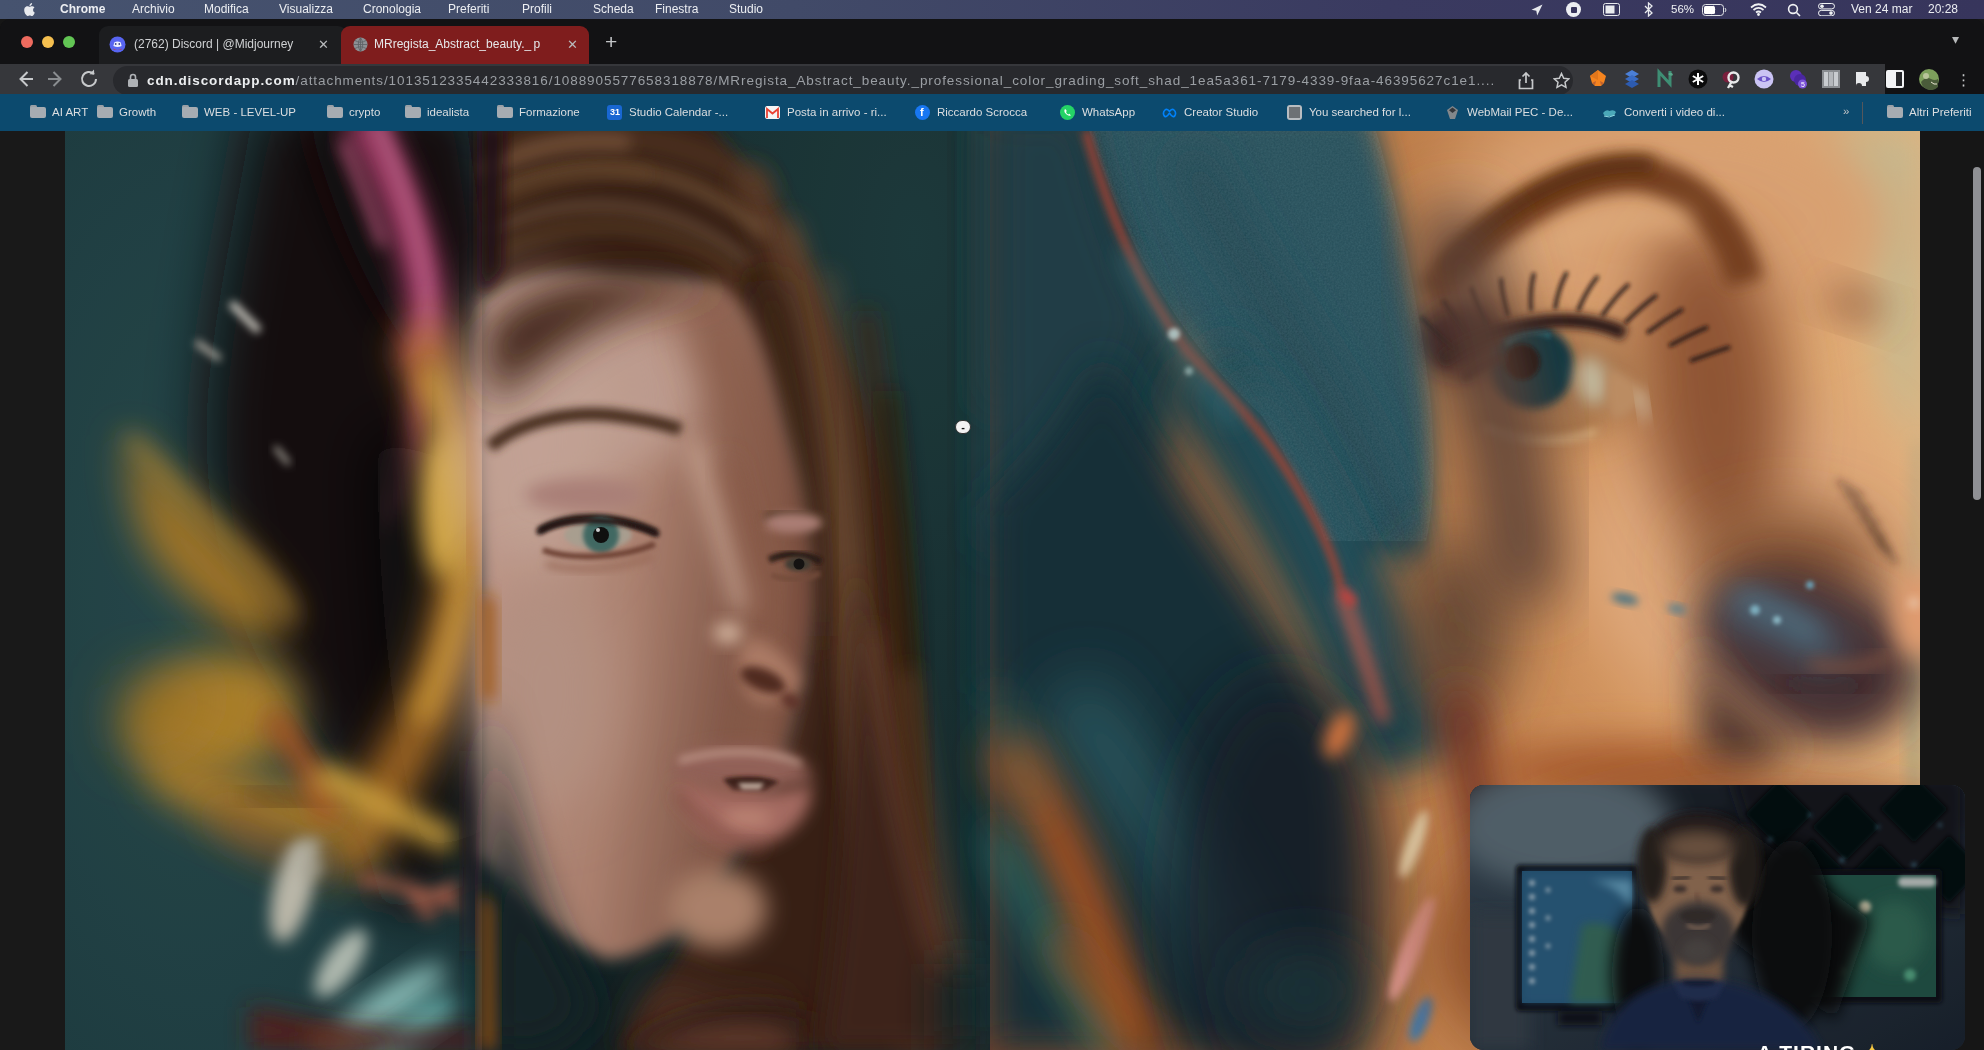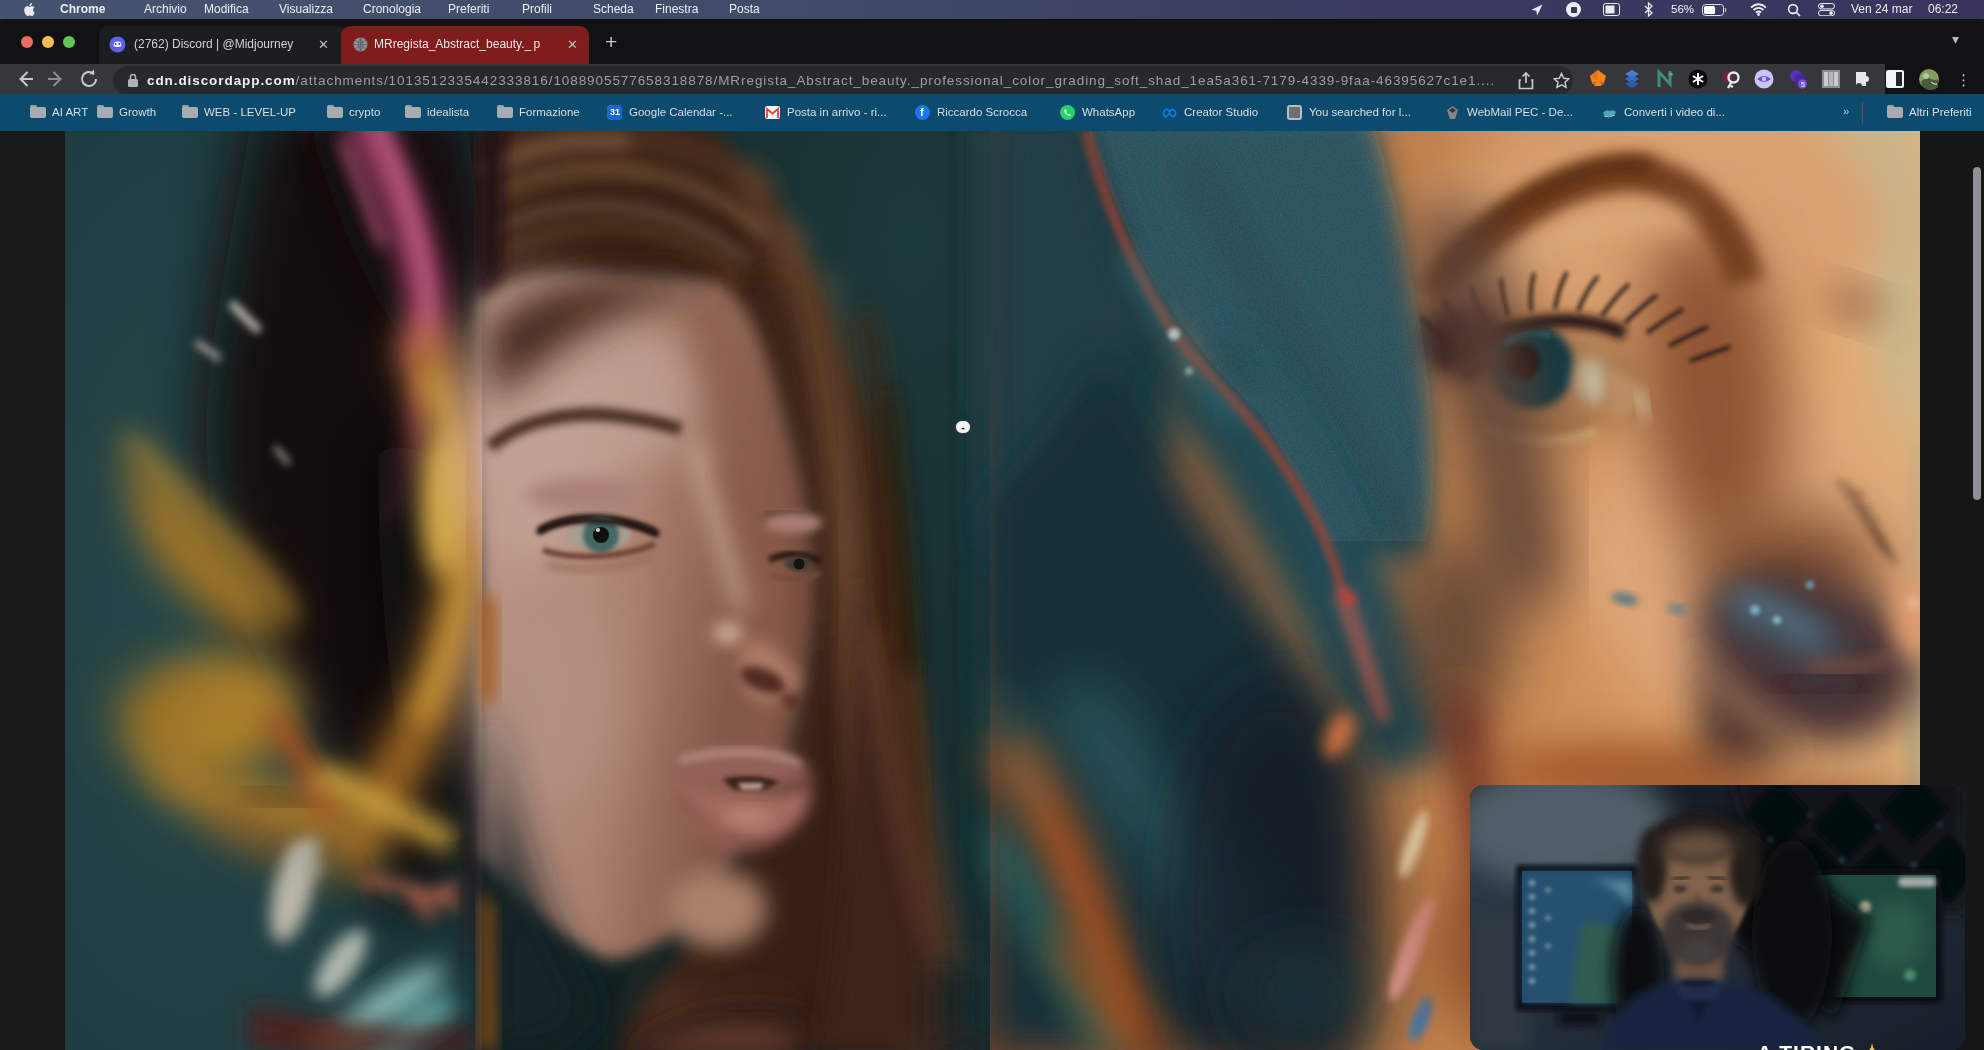--- a/index.html
+++ b/index.html
@@ -46,29 +46,29 @@
 #camtext{position:absolute;left:287px;top:256px;color:#fff;font-weight:bold;font-size:21px;white-space:nowrap;letter-spacing:1px;}
 </style>
 </head>
 <body>
 <div id="screen">
   <div id="menubar">
     <svg class="mi" style="left:23px;top:3px" width="13" height="13" viewBox="0 0 24 24">
         <path fill="#e8eaee" d="M12.152 6.896c-.948 0-2.415-1.078-3.96-1.04-2.04.027-3.91 1.183-4.961 3.014-2.117 3.675-.546 9.103 1.519 12.09 1.013 1.454 2.208 3.09 3.792 3.039 1.52-.065 2.09-.987 3.935-.987 1.831 0 2.35.987 3.96.948 1.637-.026 2.676-1.48 3.676-2.948 1.156-1.688 1.636-3.325 1.662-3.415-.039-.013-3.182-1.221-3.22-4.857-.026-3.04 2.48-4.494 2.597-4.559-1.429-2.09-3.623-2.324-4.39-2.376-2-.156-3.675 1.09-4.61 1.09zM15.53 3.83c.843-1.012 1.4-2.427 1.245-3.83-1.207.052-2.662.805-3.532 1.818-.78.896-1.454 2.338-1.273 3.714 1.338.104 2.715-.688 3.559-1.701"></path>
       </svg>
     <span class="mi b" style="left:60px;">Chrome</span>
-    <span class="mi" style="left:144px;">Archivio</span>
+    <span class="mi" style="left:132px;">Archivio</span>
     <span class="mi" style="left:204px;">Modifica</span>
     <span class="mi" style="left:279px;">Visualizza</span>
     <span class="mi" style="left:363px;">Cronologia</span>
     <span class="mi" style="left:448px;">Preferiti</span>
     <span class="mi" style="left:522px;">Profili</span>
     <span class="mi" style="left:584px;margin-left:9px;">Scheda</span>
     <span class="mi" style="left:655px;">Finestra</span>
-    <span class="mi" style="left:729px;">Posta</span>
+    <span class="mi" style="left:729px;">Studio</span>
     <svg class="ri" style="left:1530px;top:3px" width="14" height="14" viewBox="0 0 14 14">
         <path d="M12.5 1.5 L7.2 12.5 L6.3 7.7 L1.5 6.8 Z" fill="#e8eaee"></path>
       </svg>
     <span class="ri" style="left:1566px;top:2px;width:15px;height:15px;background:#eceef2;border-radius:50%;"></span>
     <span class="ri" style="left:1571px;top:7px;width:6px;height:6px;background:#37355c;border-radius:1px;"></span>
     <svg class="ri" style="left:1603px;top:3px" width="17" height="13" viewBox="0 0 17 13">
         <rect x="0.5" y="0.5" width="16" height="12" rx="2" fill="none" stroke="#e8eaee"></rect>
         <rect x="2.5" y="2.5" width="9" height="8" fill="#e8eaee"></rect>
       </svg>
     <svg class="ri" style="left:1644px;top:2px" width="9" height="15" viewBox="0 0 9 15">
@@ -91,21 +91,21 @@
         <circle cx="6" cy="6" r="4.4" fill="none" stroke="#f0f2f4" stroke-width="1.6"></circle>
         <path d="M9.5 9.5 L13 13" stroke="#f0f2f4" stroke-width="1.6"></path>
       </svg>
     <svg class="ri" style="left:1818px;top:3px" width="17" height="13" viewBox="0 0 17 13">
         <rect x="0.5" y="0.5" width="16" height="5.4" rx="2.7" fill="none" stroke="#f0f2f4"></rect>
         <circle cx="4" cy="3.2" r="1.8" fill="#f0f2f4"></circle>
         <rect x="0.5" y="7.4" width="16" height="5.4" rx="2.7" fill="none" stroke="#f0f2f4"></rect>
         <circle cx="13" cy="10.1" r="1.8" fill="#f0f2f4"></circle>
       </svg>
     <span class="ri" style="left:1851px;font-size:12px;">Ven 24 mar</span>
-    <span class="ri" style="left:1928px;font-size:12px;">06:22</span>
+    <span class="ri" style="left:1928px;font-size:12px;">20:28</span>
   </div>
   <div id="window">
     <div id="tabbar">
       <span class="tl" style="left:21px;background:#ee6b5f;"></span>
       <span class="tl" style="left:42px;background:#f5bf4f;"></span>
       <span class="tl" style="left:63px;background:#62c554;"></span>
       <div id="tab1">
         <svg style="position:absolute;left:10px;top:10px" width="17" height="17" viewBox="0 0 17 17">
             <circle cx="8.5" cy="8.5" r="8" fill="#5865F2"></circle>
             <path d="M3 11 a6 5 0 0 0 11 0 l-2 3 h-7 Z" fill="#c03a3f"></path>
@@ -174,21 +174,21 @@
           <span class="fold"></span>
           <span class="bktxt">idealista</span>
         </span>
       <span class="bk" style="left:497px;">
           <span class="fold"></span>
           <span class="bktxt">Formazione</span>
         </span>
       <span class="bk" style="left:607px;">
           <span class="fav" style="background:#1967d2;"></span>
           <span style="position:absolute;left:3px;top:2px;color:#fff;font-size:9px;font-weight:bold;">31</span>
-          <span class="bktxt">Google Calendar -...</span>
+          <span class="bktxt">Studio Calendar -...</span>
         </span>
       <span class="bk" style="left:765px;">
           <svg class="fav" viewBox="0 0 15 15">
             <rect x="0" y="1" width="15" height="13" rx="2" fill="#f5f5f5"></rect>
             <path d="M2 13 V4 L7.5 8.5 L13 4 V13" fill="none" stroke="#ea4335" stroke-width="1.8"></path>
           </svg>
           <span class="bktxt">Posta in arrivo - ri...</span>
         </span>
       <span class="bk" style="left:915px;">
           <span class="fav" style="background:#1877f2;border-radius:50%;"></span>

